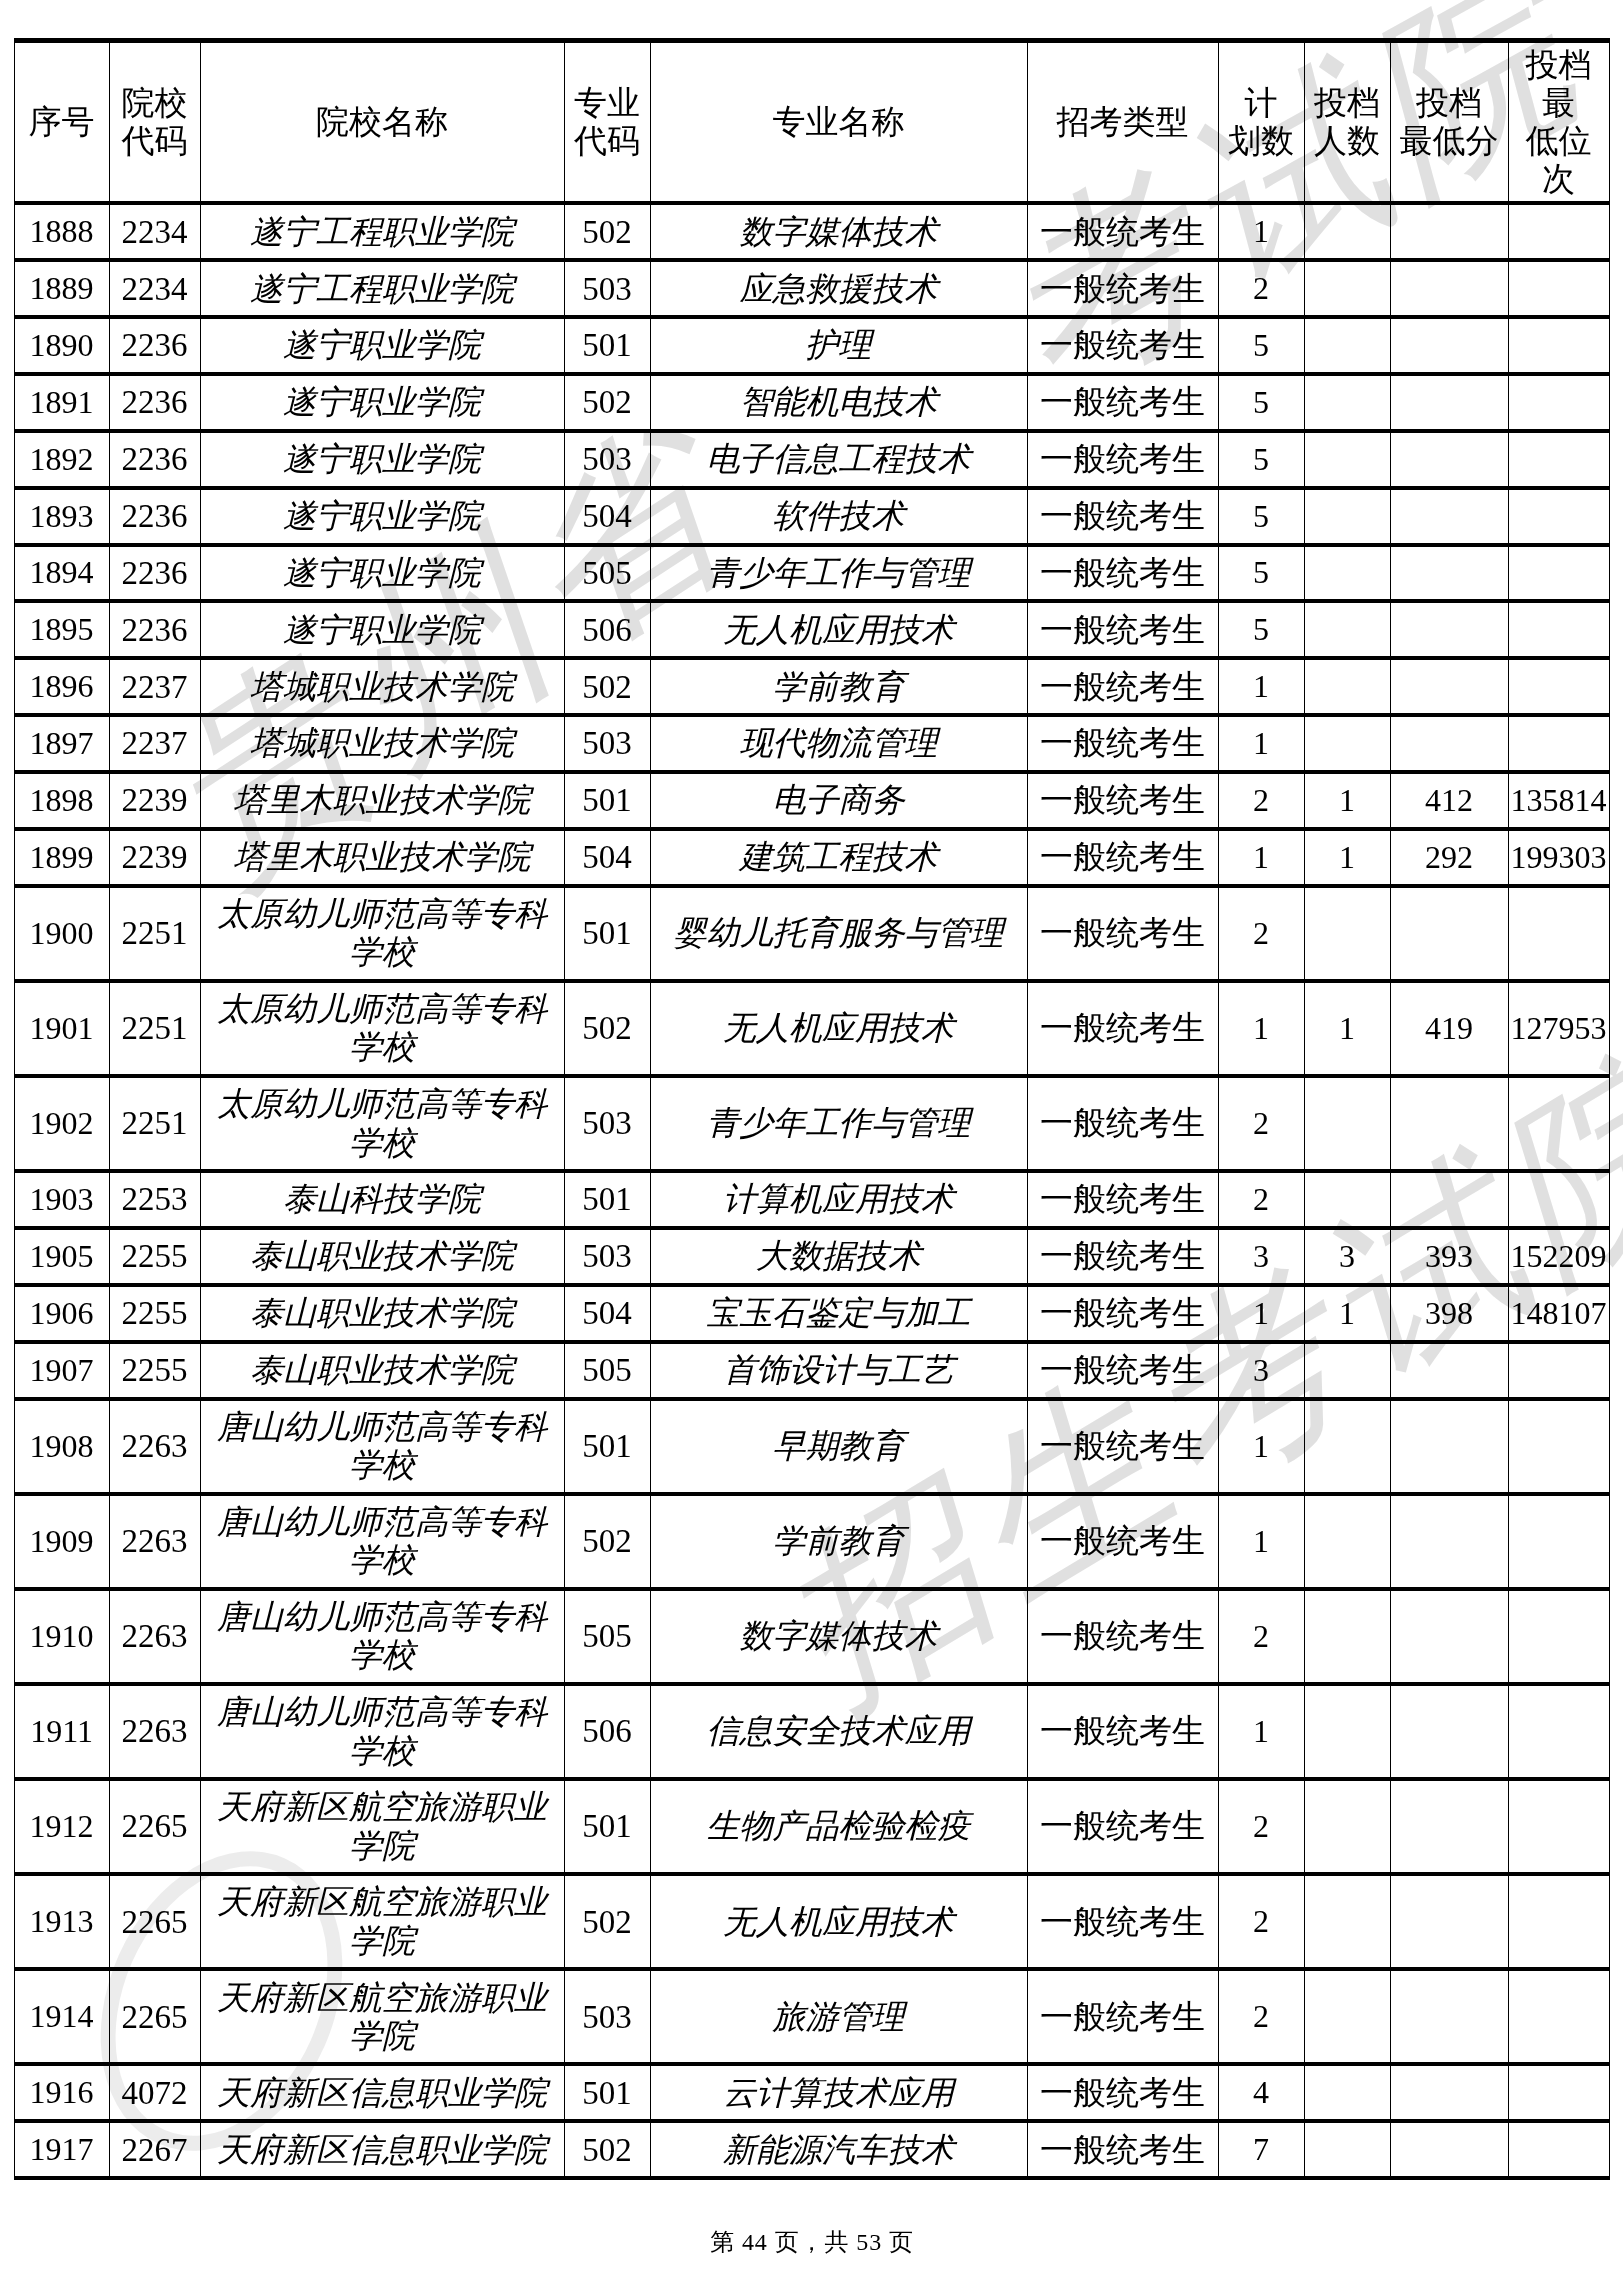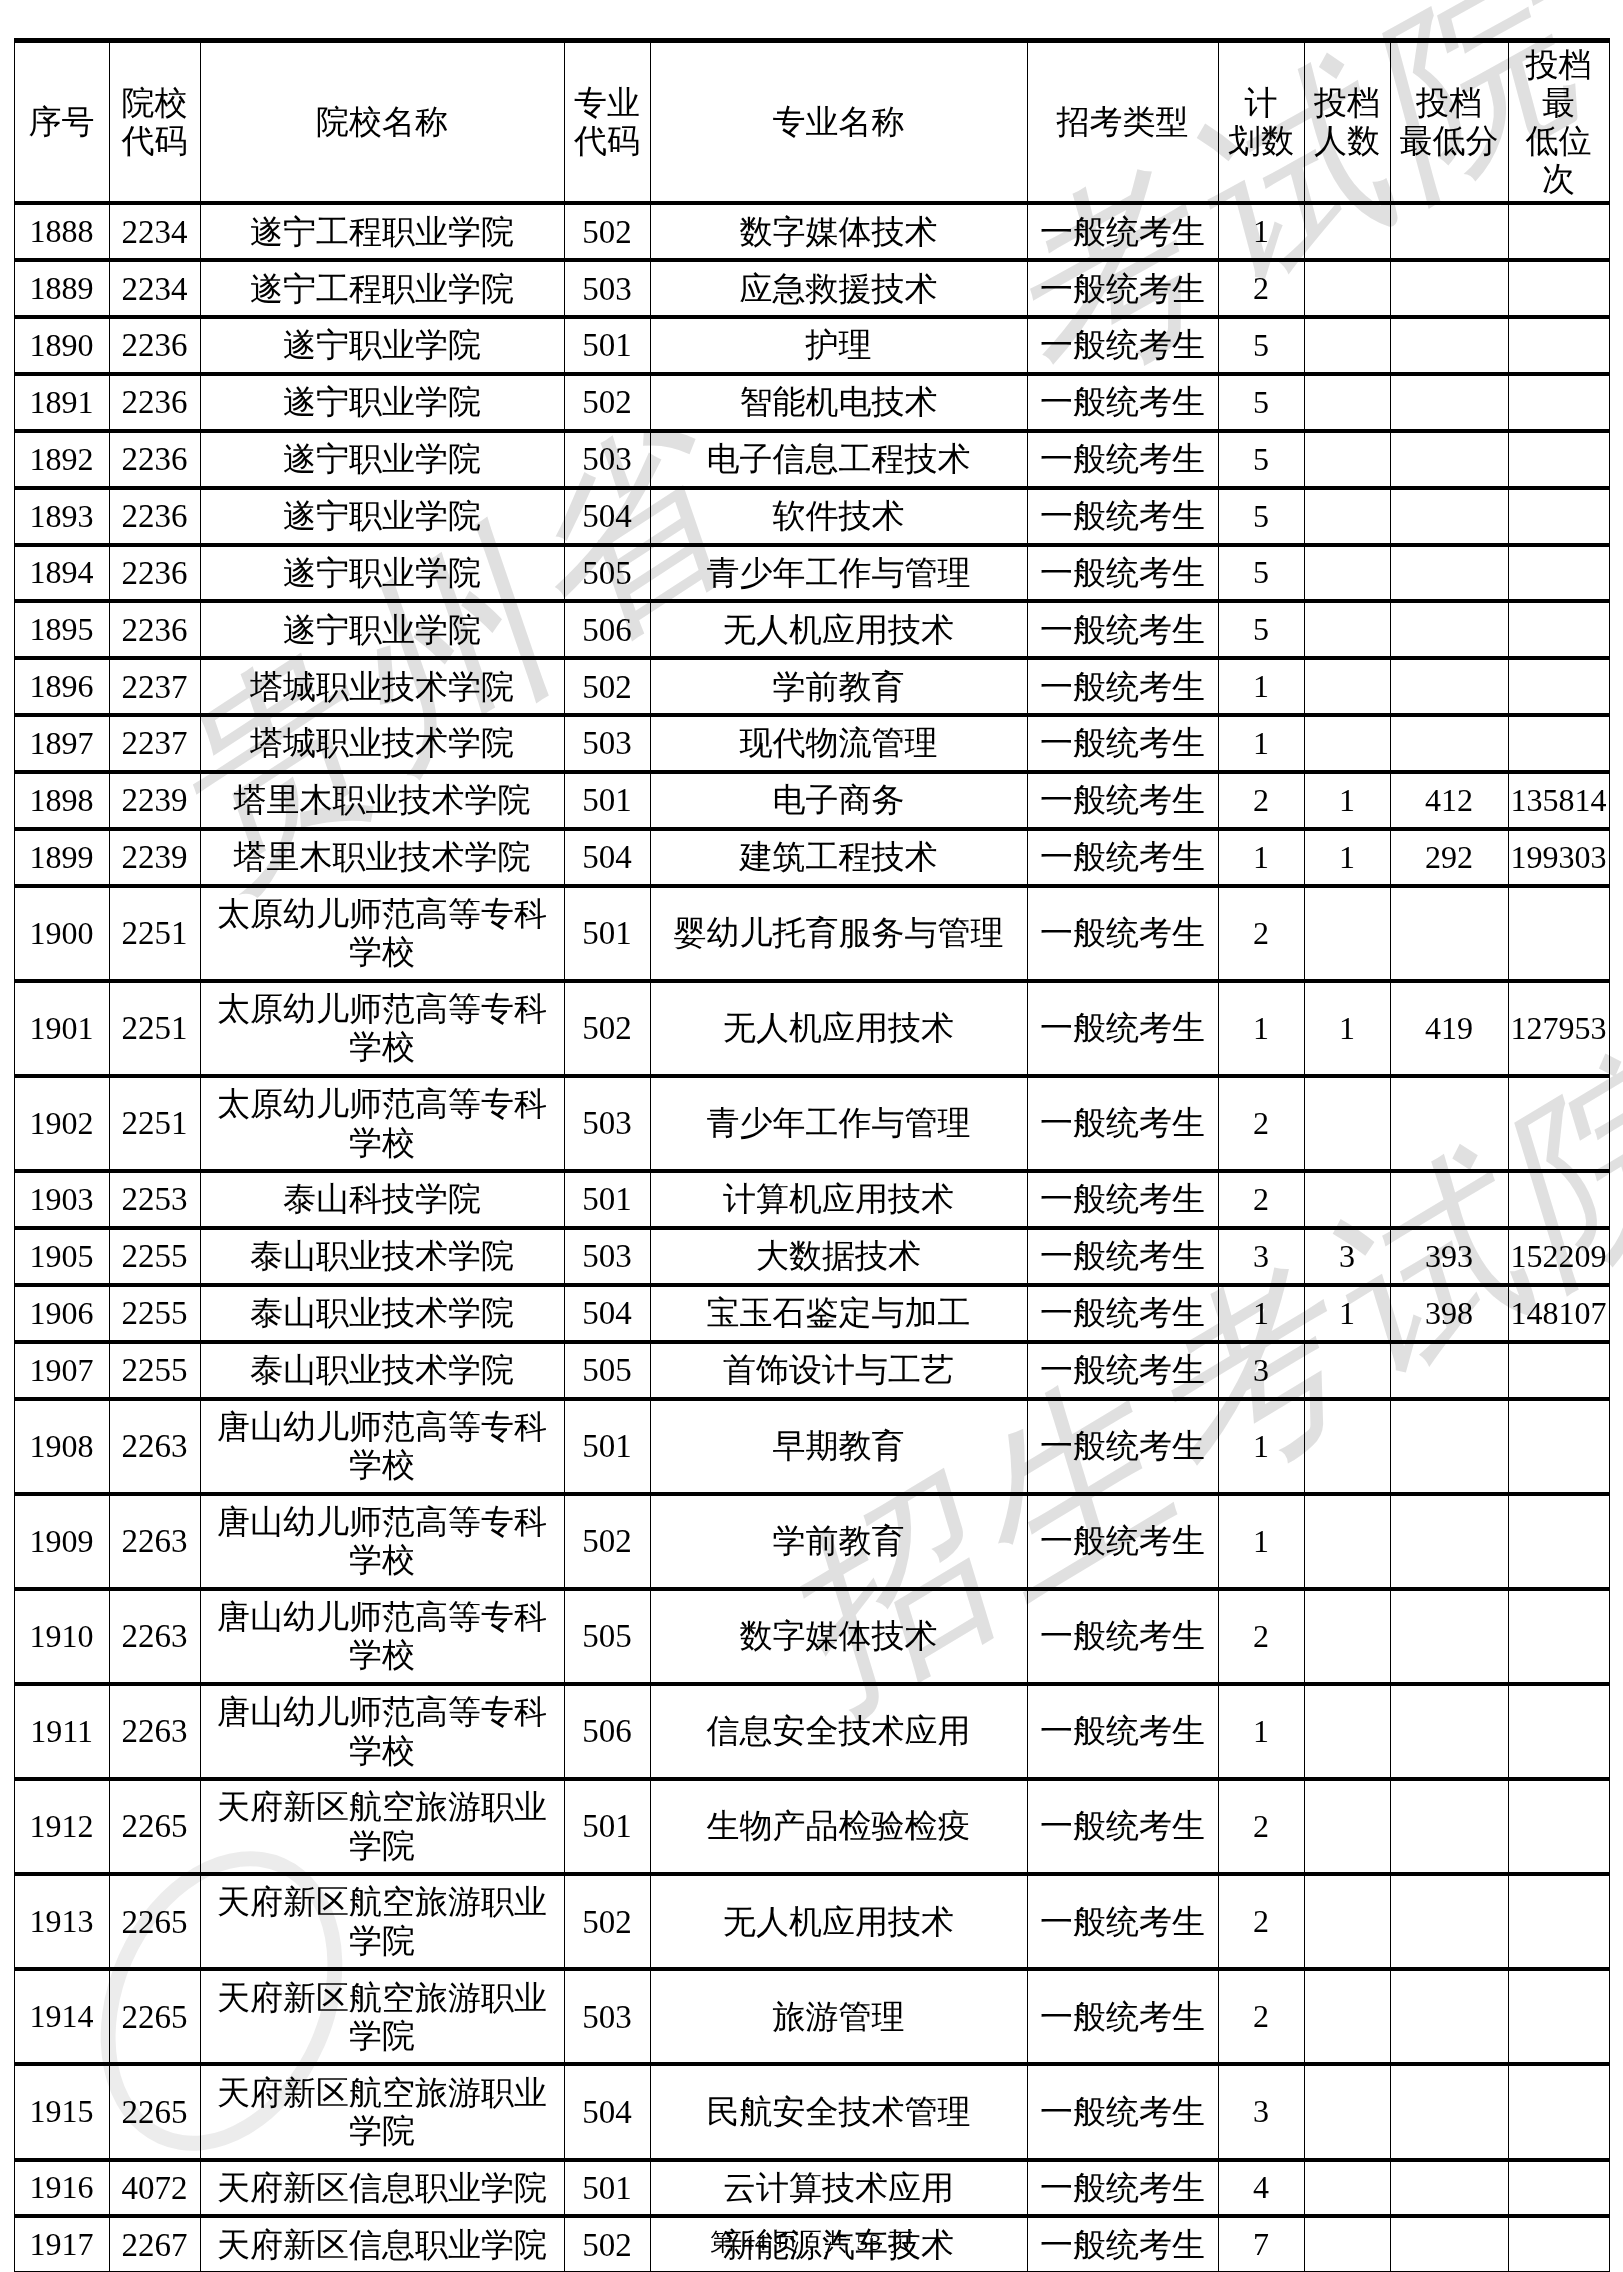--- a/index.html
+++ b/index.html
@@ -29,21 +29,21 @@
     border-collapse:collapse;table-layout:fixed;background:transparent;
   }
   th,td{
     border:1.8px solid #000;border-top-width:4.1px;border-bottom-width:4.1px;
     text-align:center;vertical-align:middle;
     font-size:33px;line-height:1.16;font-weight:normal;
     padding:2.7px 1.8px;white-space:pre-line;overflow:hidden;
   }
   thead th{height:76px;border-top-width:5.9px;}
   tbody tr{height:41px;}
-  td.name-cell,td.major-cell{padding:7.3px 3.6px;}
+  td.name-cell,td.major-cell{padding:7.3px 3.6px;font-style:italic;}
   td.num-cell{font-size:32px;}
   
   .footer{
     position:absolute;left:0;top:2226px;width:100%;z-index:1;
     text-align:center;font-size:24px;letter-spacing:0.9px;
   }
 </style>
 </head>
 <body>
 
@@ -402,33 +402,20 @@
 学院</td>
         <td>503</td>
         <td class="major-cell">旅游管理</td>
         <td>一般统考生</td>
         <td class="num-cell">2</td>
         <td class="num-cell"></td>
         <td class="num-cell"></td>
         <td class="num-cell"></td>
       </tr>
       <tr>
-        <td class="num-cell">1915</td>
-        <td>2265</td>
-        <td class="name-cell">天府新区航空旅游职业
-学院</td>
-        <td>504</td>
-        <td class="major-cell">民航安全技术管理</td>
-        <td>一般统考生</td>
-        <td class="num-cell">3</td>
-        <td class="num-cell"></td>
-        <td class="num-cell"></td>
-        <td class="num-cell"></td>
-      </tr>
-      <tr>
         <td class="num-cell">1916</td>
         <td>4072</td>
         <td class="name-cell">天府新区信息职业学院</td>
         <td>501</td>
         <td class="major-cell">云计算技术应用</td>
         <td>一般统考生</td>
         <td class="num-cell">4</td>
         <td class="num-cell"></td>
         <td class="num-cell"></td>
         <td class="num-cell"></td>

